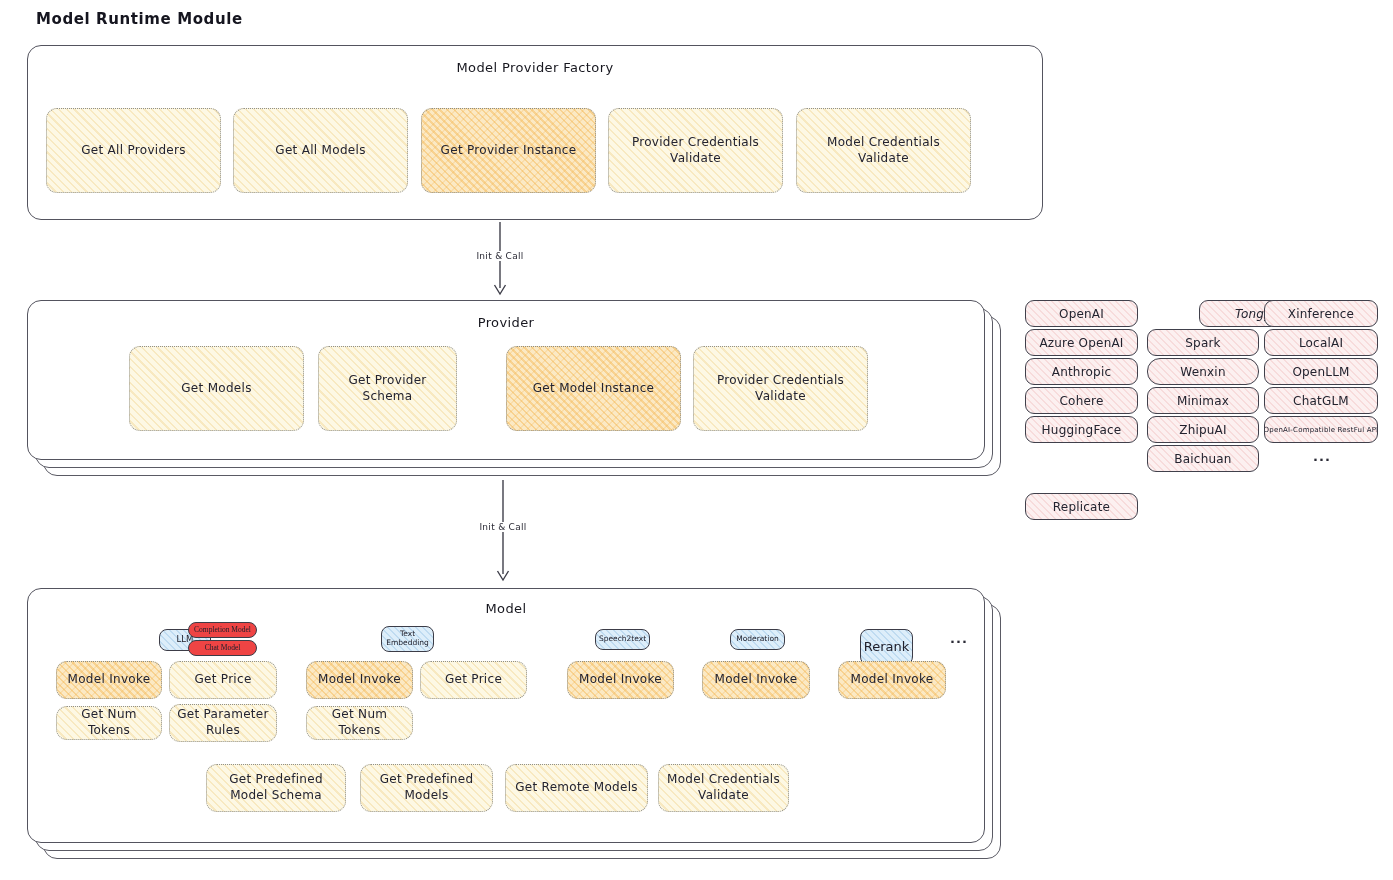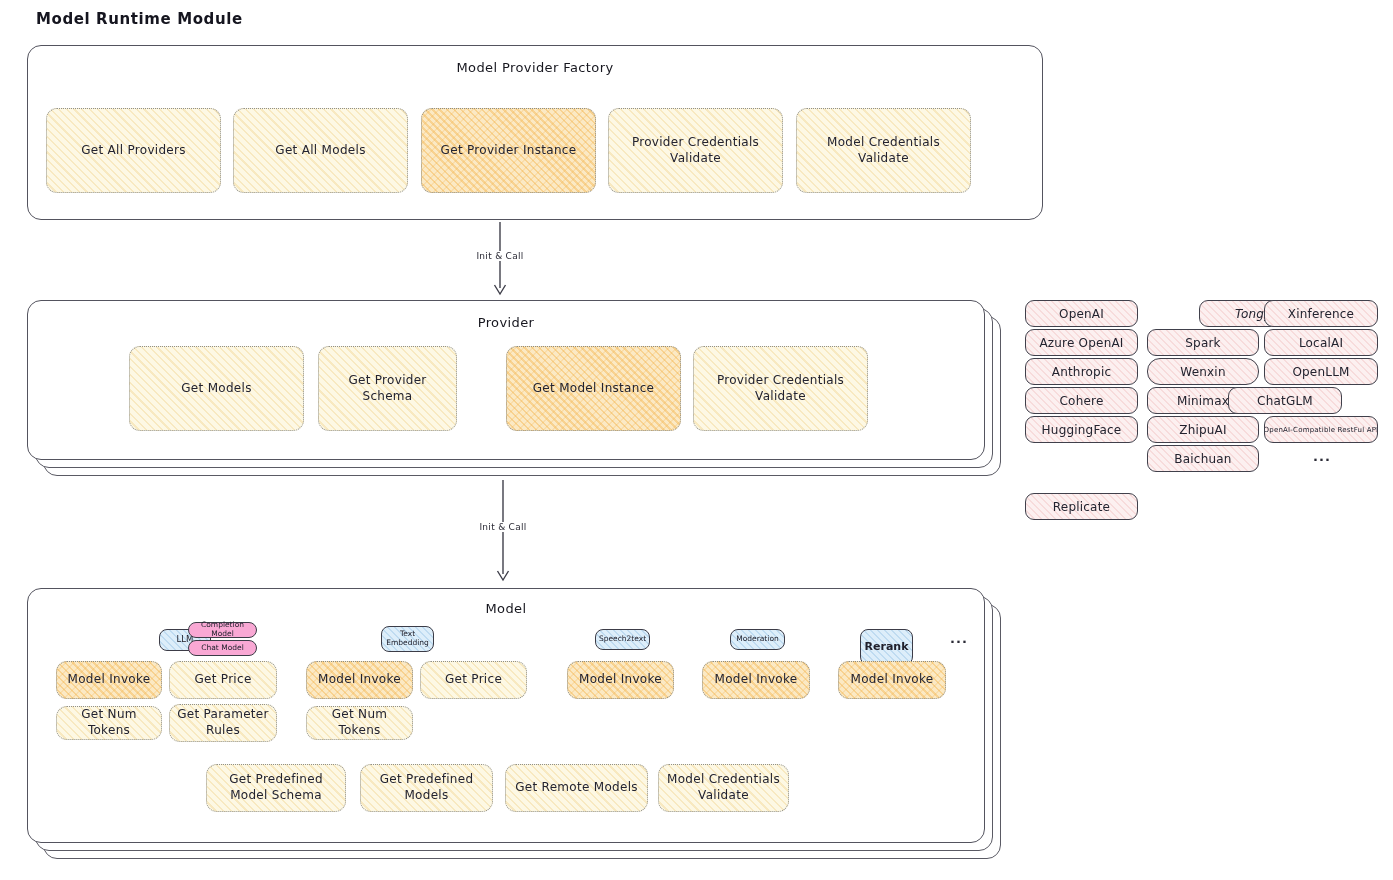--- a/index.html
+++ b/index.html
@@ -52,21 +52,21 @@
   }
   .chip {
     position: absolute; display: flex; align-items: center; justify-content: center;
     text-align: center; border: 1.3px solid #3c3c47; border-radius: 8px;
     font-size: 8px; line-height: 1.15; color: #20202c; padding: 1px 3px;
   }
   .chip-blue {
     background-color: #ddeefa;
     background-image: repeating-linear-gradient(45deg, rgba(122,176,219,0.30) 0 1.4px, transparent 1.4px 5px);
   }
-  .chip-white { background: #f9a8d4; }
+  .chip-white { background: #ef4444; font-family: Liberation Serif, serif; }
   .pink {
     position: absolute; display: flex; align-items: center; justify-content: center;
     text-align: center; border: 1.3px solid #40404b; border-radius: 9px;
     font-size: 12px; color: #23232f; letter-spacing: .2px;
     background-color: #fcf0f0;
     background-image: repeating-linear-gradient(45deg, rgba(233,158,158,0.25) 0 1.4px, transparent 1.4px 5px);
     white-space: nowrap; overflow: hidden;
   }
   .more-dots { position: absolute; font-size: 13px; font-weight: bold; color: #2a2a35; letter-spacing: 1px; }
 
@@ -121,21 +121,21 @@
     <div class="pink" style="left:1199px; top:300px; width:112px; height:27px;font-style:italic;">Tongyi</div>
     <div class="pink" style="left:1147px; top:329px; width:112px; height:27px;">Spark</div>
     <div class="pink" style="left:1147px; top:358px; width:112px; height:27px;border-radius:13px;">Wenxin</div>
     <div class="pink" style="left:1147px; top:387px; width:112px; height:27px;">Minimax</div>
     <div class="pink" style="left:1147px; top:416px; width:112px; height:27px;">ZhipuAI</div>
     <div class="pink" style="left:1147px; top:445px; width:112px; height:27px;">Baichuan</div>
 
     <div class="pink" style="left:1264px; top:300px; width:114px; height:27px;">Xinference</div>
     <div class="pink" style="left:1264px; top:329px; width:114px; height:27px;">LocalAI</div>
     <div class="pink" style="left:1264px; top:358px; width:114px; height:27px;text-align:right;">OpenLLM</div>
-    <div class="pink" style="left:1228px; top:387px; width:114px; height:27px;">ChatGLM</div>
+    <div class="pink" style="left:1264px; top:387px; width:114px; height:27px;">ChatGLM</div>
     <div class="pink" style="left:1264px; top:416px; width:114px; height:27px; font-size:7px;">OpenAI-Compatible RestFul API</div>
     <div class="more-dots" style="left:1313px; top:449px;">...</div>
   </div>
 
   <svg class="arrow-svg" style="left:494px; top:480px;" width="18" height="102">
     <line x1="9" y1="0" x2="9" y2="94" stroke="#3f3f4a" stroke-width="1.4"></line>
     <polyline points="3.5,91 9,100 14.5,91" fill="none" stroke="#3f3f4a" stroke-width="1.4"></polyline>
   </svg>
   <div class="arrow-label" style="left:503px; top:522px;">Init &amp; Call</div>
 
@@ -143,21 +143,21 @@
   <div class="stack-layer" style="left:35px; top:596px; width:958px; height:255px;"></div>
   <section class="box" style="left:27px; top:588px; width:958px; height:255px;">
     <div class="box-title" style="top:12px;">Model</div>
 
     <div class="chip chip-blue" style="left:103px; top:40px; width:52px; height:22px; font-size:8.5px;margin-left:28px;">LLM</div>
     <div class="chip chip-white" style="left:160px; top:33px; width:69px; height:16px; font-size:7.5px;">Completion Model</div>
     <div class="chip chip-white" style="left:160px; top:51px; width:69px; height:16px; font-size:7.5px;">Chat Model</div>
     <div class="chip chip-blue" style="left:353px; top:37px; width:53px; height:26px; font-size:7.5px;">Text Embedding</div>
     <div class="chip chip-blue" style="left:567px; top:40px; width:55px; height:21px; font-size:7.5px;">Speech2text</div>
     <div class="chip chip-blue" style="left:702px; top:40px; width:55px; height:21px; font-size:7.5px;">Moderation</div>
-    <div class="chip chip-blue" style="left:832px; top:40px; width:53px; height:36px; font-size:11px;font-weight:bold;">Rerank</div>
+    <div class="chip chip-blue" style="left:832px; top:40px; width:53px; height:36px; font-size:13px;">Rerank</div>
     <div class="more-dots" style="left:922px; top:42px;">...</div>
 
     <div class="node orange" style="left:28px;  top:72px; width:106px; height:38px;">Model Invoke</div>
     <div class="node yellow" style="left:141px; top:72px; width:108px; height:38px;">Get Price</div>
     <div class="node orange" style="left:278px; top:72px; width:107px; height:38px;">Model Invoke</div>
     <div class="node yellow" style="left:392px; top:72px; width:107px; height:38px;">Get Price</div>
     <div class="node orange" style="left:539px; top:72px; width:107px; height:38px;">Model Invoke</div>
     <div class="node orange" style="left:674px; top:72px; width:108px; height:38px;">Model Invoke</div>
     <div class="node orange" style="left:810px; top:72px; width:108px; height:38px;">Model Invoke</div>
 

